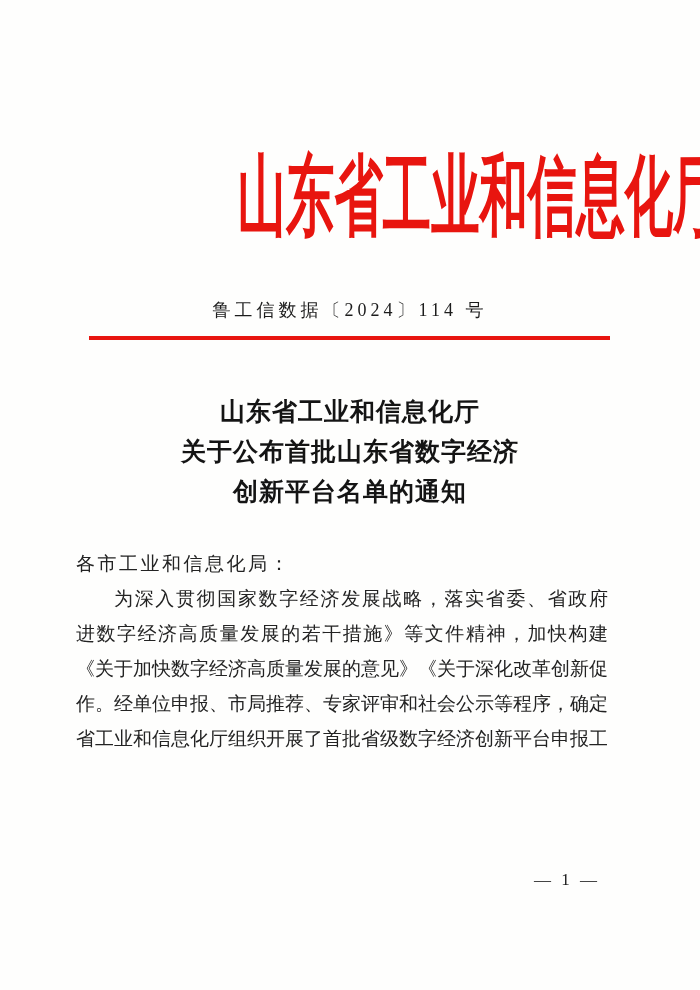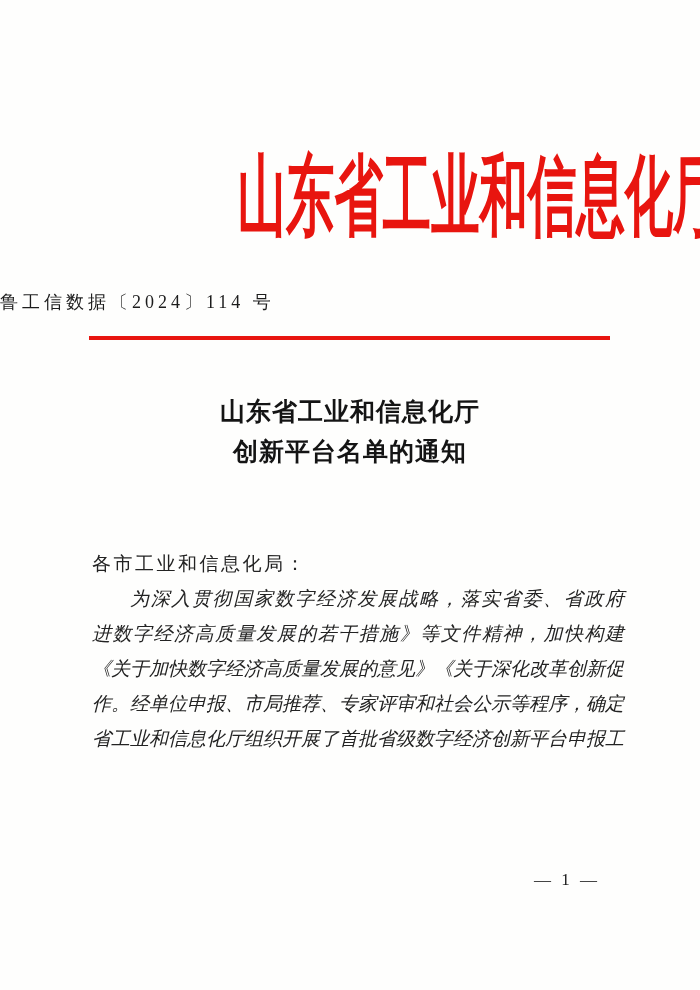--- a/index.html
+++ b/index.html
@@ -29,21 +29,22 @@
     font-size:88px;
     line-height:90px;
     font-weight:bold;
     color:var(--accent);
     transform:scale(0.55,1);
     transform-origin:center;
     letter-spacing:0px;
   }
   .doc-number{
     position:absolute;
-    top:290px;left:0;right:0;
+    top:298px;left:0;right:0;
+    text-align:center;
     font-size:18px;
     line-height:24px;
     letter-spacing:4px;
     color:#1c1c1c;
   }
   .red-line{
     position:absolute;
     top:336px;left:89px;
     width:521px;height:4px;
     background:var(--accent);
@@ -53,33 +54,32 @@
     top:392px;left:0;right:0;
     text-align:center;
     font-weight:bold;
     font-size:25px;
     line-height:40px;
     color:#141414;
     letter-spacing:1px;
   }
   .body-text{
     position:absolute;
-    top:546px;left:92px;
+    top:546px;left:76px;
     width:532px;
     font-size:19px;
     line-height:35px;
     color:#232323;
   }
   .body-line{width:532px;}
   .salutation{letter-spacing:2.5px;}
   .justify{
     text-align:justify;
     text-align-last:justify;
     text-justify:inter-character;
-    font-style:italic;
   }
   .indent{text-indent:2em;}
   .page-number{
     position:absolute;
     top:870px;right:100px;
     font-size:17px;
     line-height:20px;
     letter-spacing:3px;
     color:#1c1c1c;
   }
@@ -92,20 +92,21 @@
   <div class="letterhead">
     <span class="lh-text">山东省工业和信息化厅文件</span>
   </div>
 
   <div class="doc-number">鲁工信数据〔2024〕114 号</div>
 
   <div class="red-line"></div>
 
   <div class="doc-title">
     <div>山东省工业和信息化厅</div>
+    <div>关于公布首批山东省数字经济</div>
     <div>创新平台名单的通知</div>
   </div>
 
   <div class="body-text">
     <div class="body-line salutation">各市工业和信息化局：</div>
     <div class="body-line justify indent">为深入贯彻国家数字经济发展战略，落实省委、省政府</div>
     <div class="body-line justify">进数字经济高质量发展的若干措施》等文件精神，加快构建</div>
     <div class="body-line justify">《关于加快数字经济高质量发展的意见》《关于深化改革创新促</div>
     <div class="body-line justify">作。经单位申报、市局推荐、专家评审和社会公示等程序，确定</div>
     <div class="body-line justify">省工业和信息化厅组织开展了首批省级数字经济创新平台申报工</div>

